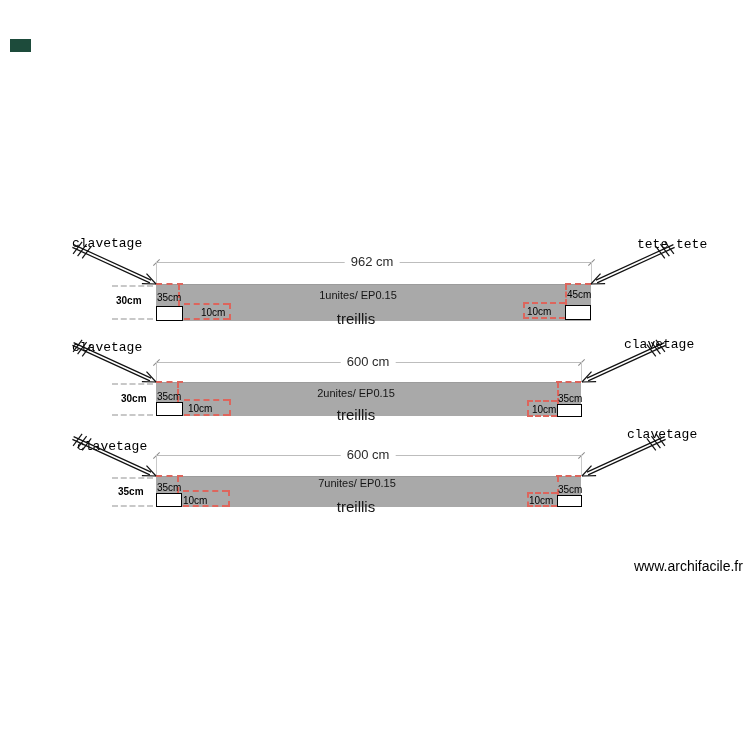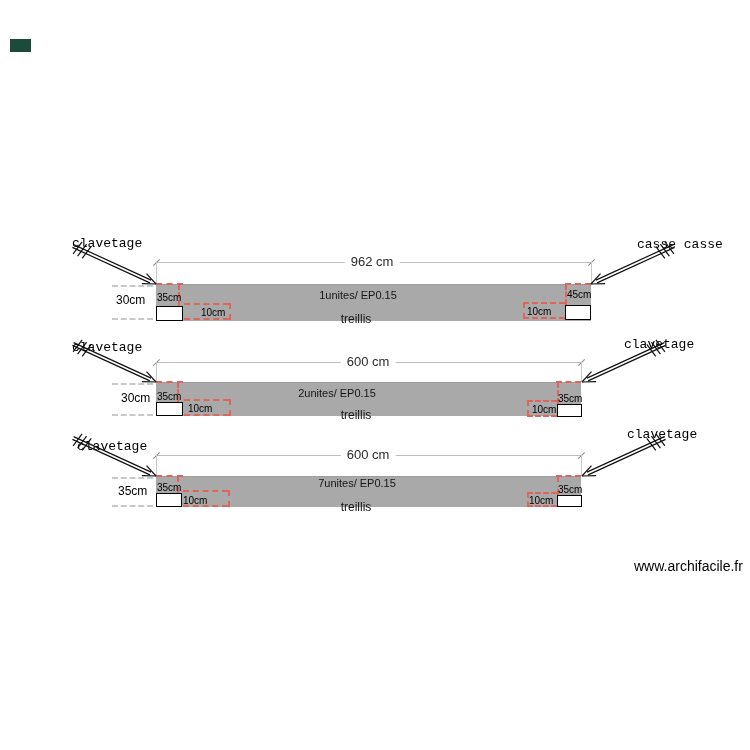--- a/index.html
+++ b/index.html
@@ -9,23 +9,23 @@
     --red:#dd655c; --slab:#a9a9a9; --dim:#bdbdbd; --ext:#c9c9c9; --gdash:#c8c8c8;
   }
   #canvas *{box-sizing:border-box;}
   .swatch{position:absolute;left:10px;top:39px;width:21px;height:13px;background:#1d4b3b;}
   .dimline{position:absolute;height:0;border-top:1px solid var(--dim);}
   .tick{position:absolute;width:9px;height:0;border-top:1px solid #8a8a8a;transform:rotate(-45deg);}
   .dimtext{position:absolute;transform:translateX(-50%);font-size:13px;color:#2b2b2b;background:#fff;padding:0 6px;white-space:nowrap;line-height:14px;}
   .ext{position:absolute;width:1px;background:var(--ext);}
   .slab{position:absolute;background:var(--slab);border-top:1px solid #9c9c9c;}
   .unit-label{position:absolute;transform:translateX(-50%);font-size:11px;color:#161616;white-space:nowrap;line-height:12px;}
-  .mesh-label{position:absolute;transform:translateX(-50%);font-size:12px;color:#161616;white-space:nowrap;line-height:10px;}
+  .mesh-label{position:absolute;transform:translateX(-50%);font-size:15px;color:#161616;white-space:nowrap;line-height:10px;}
   .cm{position:absolute;font-size:10px;color:#000;white-space:nowrap;line-height:11px;}
-  .hlabel{position:absolute;font-size:12px;color:#000;white-space:nowrap;line-height:11px;}
+  .hlabel{position:absolute;font-size:10px;color:#000;white-space:nowrap;line-height:11px;font-weight:bold;}
   .callout{position:absolute;font-size:13px;color:#000;white-space:nowrap;line-height:11px;font-family:Liberation Mono, monospace;}
   .footing{position:absolute;background:#fff;border:1px solid #000;}
   .red-h{position:absolute;height:0;border-top:2px dashed var(--red);}
   .red-v{position:absolute;width:0;border-left:2px dashed var(--red);}
   .gdash{position:absolute;height:0;border-top:2px dashed var(--gdash);}
   .arrow-svg{position:absolute;width:92px;height:46px;overflow:visible;}
   .watermark{position:absolute;left:634px;top:558px;font-size:14px;color:#000;white-space:nowrap;}
 </style>
 </head>
 <body>
@@ -88,36 +88,36 @@
     <div class="footing" style="left:565px;top:305px;width:26px;height:15px"></div>
     <div class="red-h" style="left:523px;top:302px;width:42px"></div>
     <div class="red-v" style="left:523px;top:302px;height:17px"></div>
     <div class="red-h" style="left:523px;top:317px;width:42px"></div>
     <div class="cm" style="left:527px;top:306px">10cm</div>
 
     <div class="callout" style="left:72px;top:238px">clavetage</div>
     <svg class="arrow-svg" style="left:69px;top:242px" viewBox="0 0 92 46">
         <use href="#arrow-dr"></use>
       </svg>
-    <div class="callout" style="left:637px;top:239px">casse casse</div>
+    <div class="callout" style="left:637px;top:239px">tete tete</div>
     <svg class="arrow-svg" style="left:588px;top:242px" viewBox="0 0 92 46">
         <use href="#arrow-dl"></use>
       </svg>
   </div>
 
   <div>
     <div class="dimline" style="left:156px;top:362px;width:425px"></div>
     <div class="tick" style="left:152px;top:362px"></div>
     <div class="tick" style="left:577px;top:362px"></div>
     <div class="dimtext" style="left:368px;top:355px">600 cm</div>
     <div class="ext" style="left:156px;top:362px;height:20px"></div>
     <div class="ext" style="left:581px;top:362px;height:20px"></div>
 
     <div class="slab" style="left:156px;top:382px;width:425px;height:34px"></div>
-    <div class="unit-label" style="left:337px;top:387px">2unites/ EP0.15</div>
+    <div class="unit-label" style="left:356px;top:387px">2unites/ EP0.15</div>
     <div class="mesh-label" style="left:356px;top:410px">treillis</div>
 
     <div class="gdash" style="left:112px;top:383px;width:41px"></div>
     <div class="gdash" style="left:112px;top:414px;width:41px"></div>
     <div class="hlabel" style="left:121px;top:393px">30cm</div>
 
     <div class="red-h" style="left:156px;top:381px;width:27px"></div>
     <div class="red-v" style="left:177px;top:382px;height:20px"></div>
     <div class="cm" style="left:157px;top:391px">35cm</div>
     <div class="footing" style="left:156px;top:402px;width:27px;height:14px"></div>

